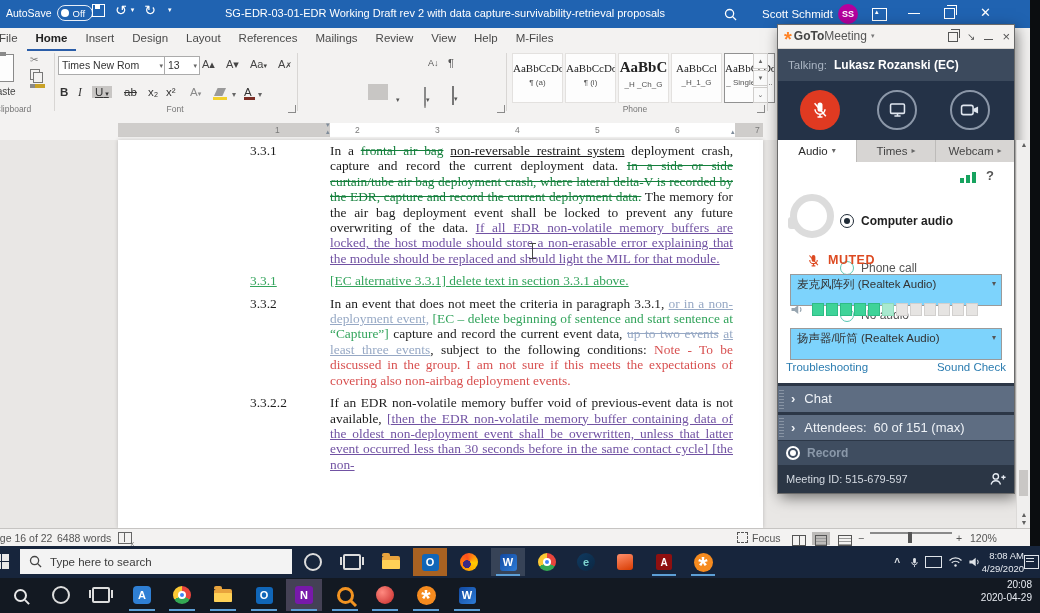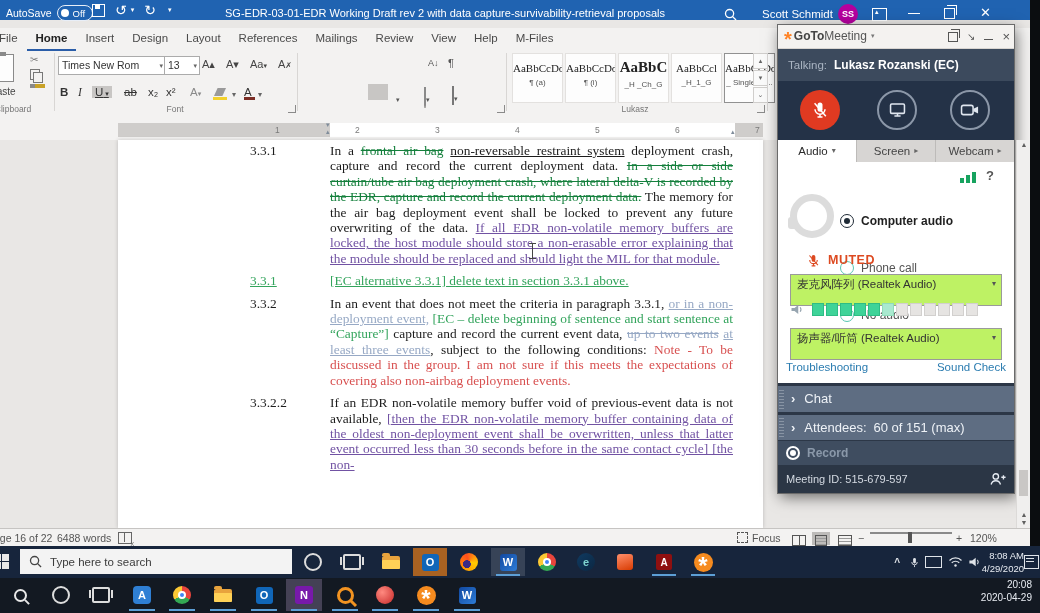--- a/index.html
+++ b/index.html
@@ -1,19 +1,19 @@
 <!DOCTYPE html>
 <html><head>
 <meta charset="utf-8">
 <style>
   html,body{margin:0;padding:0;background:#000;}
   #screen{position:relative;width:1040px;height:613px;overflow:hidden;
     font-family:"Liberation Sans","DejaVu Sans",sans-serif;background:#e9e7e5;}
   
-  #titlebar{position:absolute;left:0;top:0;width:1040px;height:20px;background:#2063b1;color:#fff;}
+  #titlebar{position:absolute;left:0;top:0;width:1040px;height:28px;background:#2063b1;color:#fff;}
   .autosave{position:absolute;left:6px;top:5px;display:flex;align-items:center;font-size:10.5px;}
   .as-pill{display:flex;align-items:center;margin-left:5px;border:1px solid #e8eef7;border-radius:9px;
     padding:0 7px 0 3px;height:14px;}
   .as-dot{width:8px;height:8px;border-radius:50%;background:#fff;margin-right:4px;}
   .as-state{font-size:9.5px;}
   .qat{position:absolute;left:92px;top:3px;display:flex;align-items:center;gap:10px;}
   .ic-save{width:11px;height:11px;border:1.5px solid #fff;position:relative;}
   .ic-save:after{content:"";position:absolute;left:2px;top:0;width:5px;height:4px;background:#fff;}
   .qat .uglyph{font-size:14px;line-height:14px;}
   .tinycar{font-size:7px;margin-left:-6px;}
@@ -216,21 +216,21 @@
   .headset:after{content:"";position:absolute;left:-9px;top:16px;width:9px;height:12px;background:#dcdcdc;border-radius:3px;}
   #radios{position:absolute;left:62px;top:24px;}
   .radio-row{display:flex;align-items:flex-start;height:19px;gap:7px;margin-top:28px;}
   .radio-dot{width:12px;height:12px;border:1.6px solid #59c6b2;border-radius:50%;position:relative;flex:none;}
   .radio-row.sel .radio-dot{border-color:#1f2a36;}
   .radio-row.sel .radio-dot:after{content:"";position:absolute;left:3px;top:3px;width:6px;height:6px;border-radius:50%;background:#1f2a36;}
   .radio-label{font-size:12px;color:#555;}
   .radio-row.sel .radio-label{font-weight:bold;color:#1f1f1f;}
   .muted-row{position:absolute;left:28px;top:91px;display:flex;align-items:center;gap:7px;color:#dd4a21;}
   .muted-row .mt{font-size:12.5px;font-weight:bold;letter-spacing:.5px;}
-  .gsel{position:absolute;left:12px;width:212px;height:32px;background:#bef264;border:1px solid #9a9a9a;
+  .gsel{position:absolute;left:12px;width:212px;height:32px;background:#7dd3fc;border:1px solid #9a9a9a;
      box-sizing:border-box;font-size:11.5px;color:#333;line-height:18px;padding:0 16px 0 6px;
      white-space:nowrap;overflow:hidden;}
   .gsel .car{position:absolute;right:5px;top:0;font-size:8px;color:#555;}
   .sel1{top:112px;} .sel2{top:166px;}
   .meter{position:absolute;left:12px;top:141px;display:flex;align-items:center;color:#97a5b0;}
   #meter{display:flex;margin-left:7px;}
   #meter span{width:12px;height:13px;margin-right:2px;background:#e6e4e2;border:1px solid #d2d0ce;box-sizing:border-box;}
   #meter span.g{background:#3ed398;border-color:#2dbd85;}
   #meter span.f{background:#a9e9cf;border-color:#8fdcba;}
   .glink{position:absolute;top:199px;font-size:11.5px;color:#2b7cb0;}
@@ -366,21 +366,21 @@
           <div class="chip sel">
             <span class="samp">AaBbCcDd</span>
             <span class="cname">_ Single Tx...</span>
           </div>
         </div>
       <div class="chiparrows">
           <span>▴</span>
           <span>▾</span>
           <span>⌄</span>
         </div>
-      <div class="glabel" style="left:600px;width:70px">Lukasz</div>
+      <div class="glabel" style="left:600px;width:70px">Phone</div>
       <div class="launch" style="left:757px"></div>
       <div class="gdiv" style="left:767px"></div>
     </div>
   </div>
 
   <div id="ruler">
     <div class="rstrip">
       <div class="rwhite"></div>
       <div id="rnums">
           <span class="rnum" style="left: 157px;">1</span>
@@ -478,21 +478,21 @@
             <path d="M17.5 8.5l6-3.2v9.4l-6-3.2z" fill="currentColor"></path>
           </svg>
       </div>
     </div>
     <div class="g-tabs" id="gtabs">
         <div class="gtab active">
           <span>Audio</span>
           <span class="ar">▾</span>
         </div>
         <div class="gtab">
-          <span>Screen</span>
+          <span>Times</span>
           <span class="ar">▸</span>
         </div>
         <div class="gtab">
           <span>Webcam</span>
           <span class="ar">▸</span>
         </div>
       </div>
     <div class="g-body">
       <div class="sig">
           <span style="height:5px"></span>

